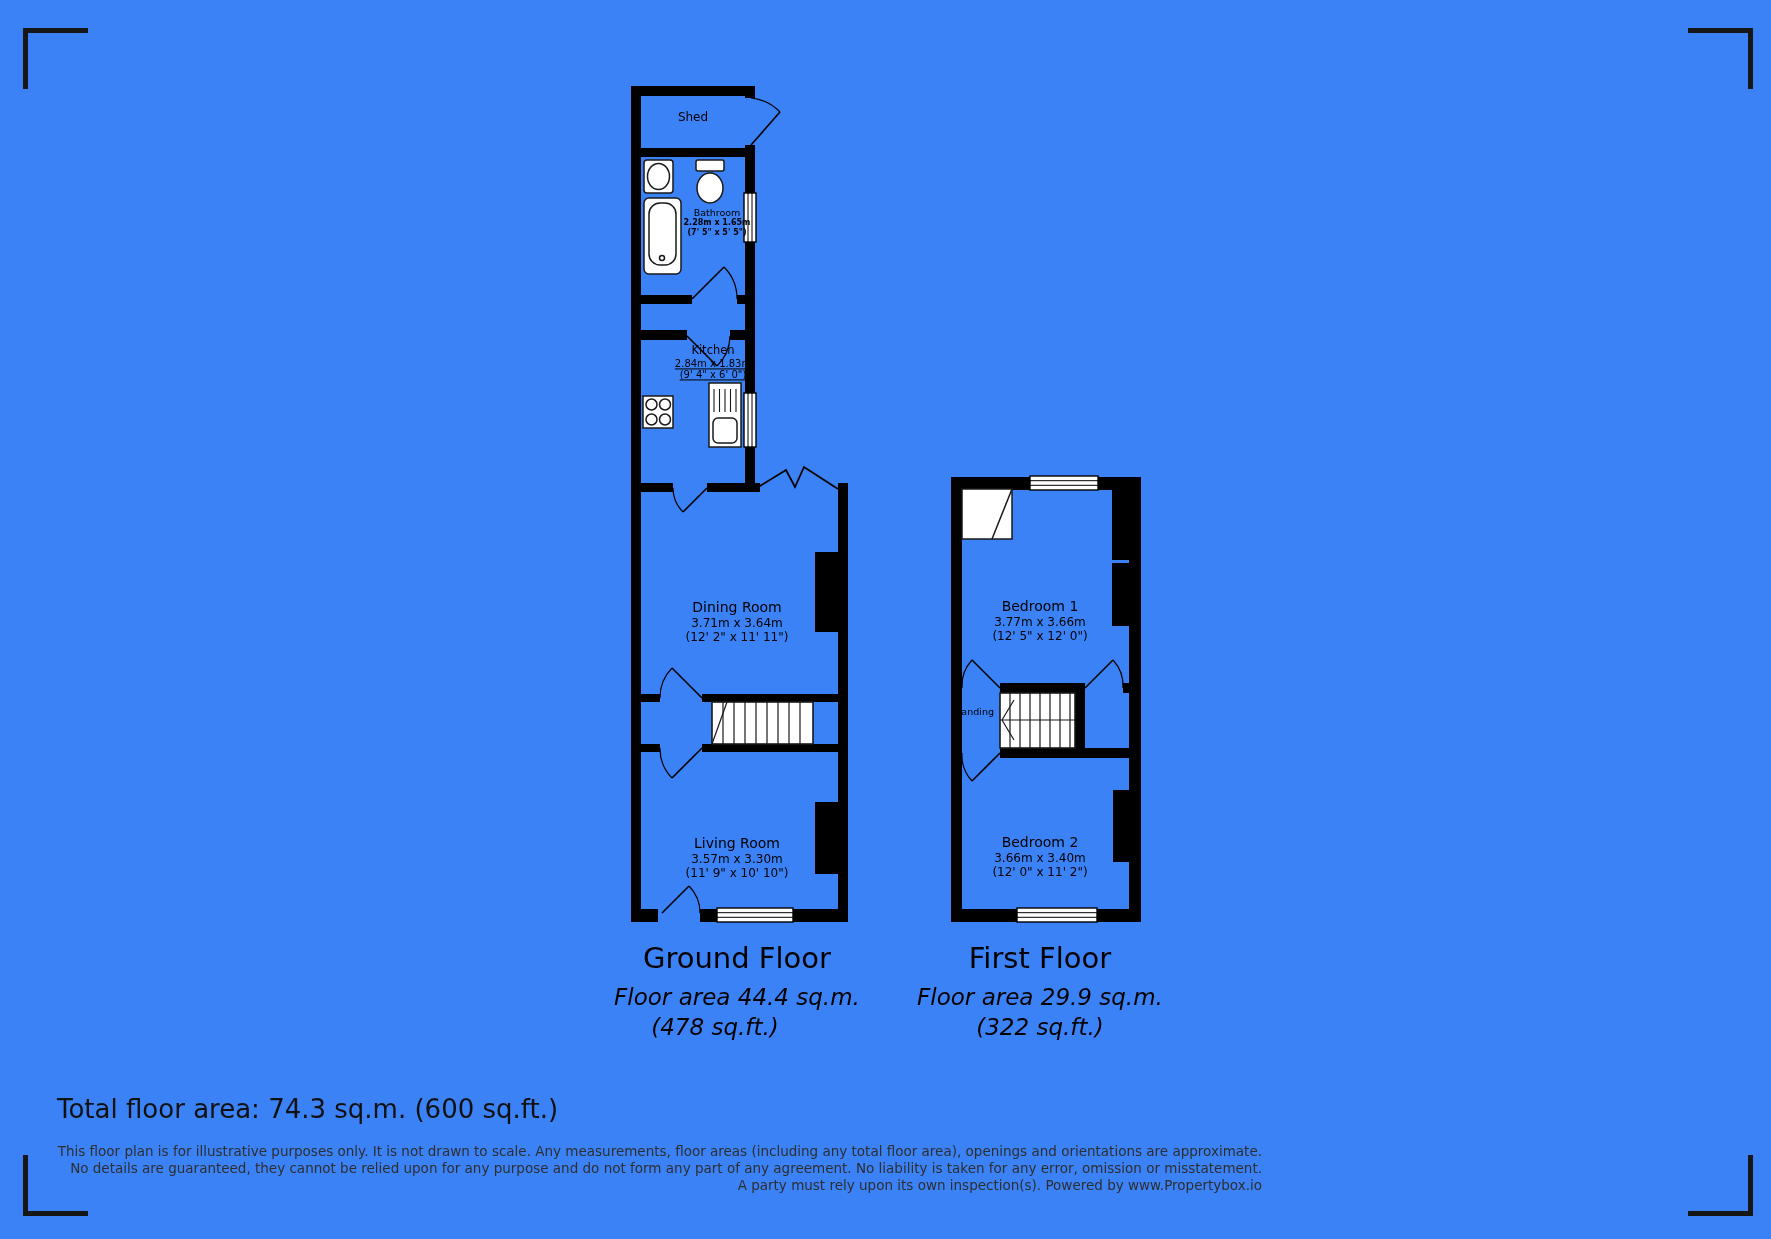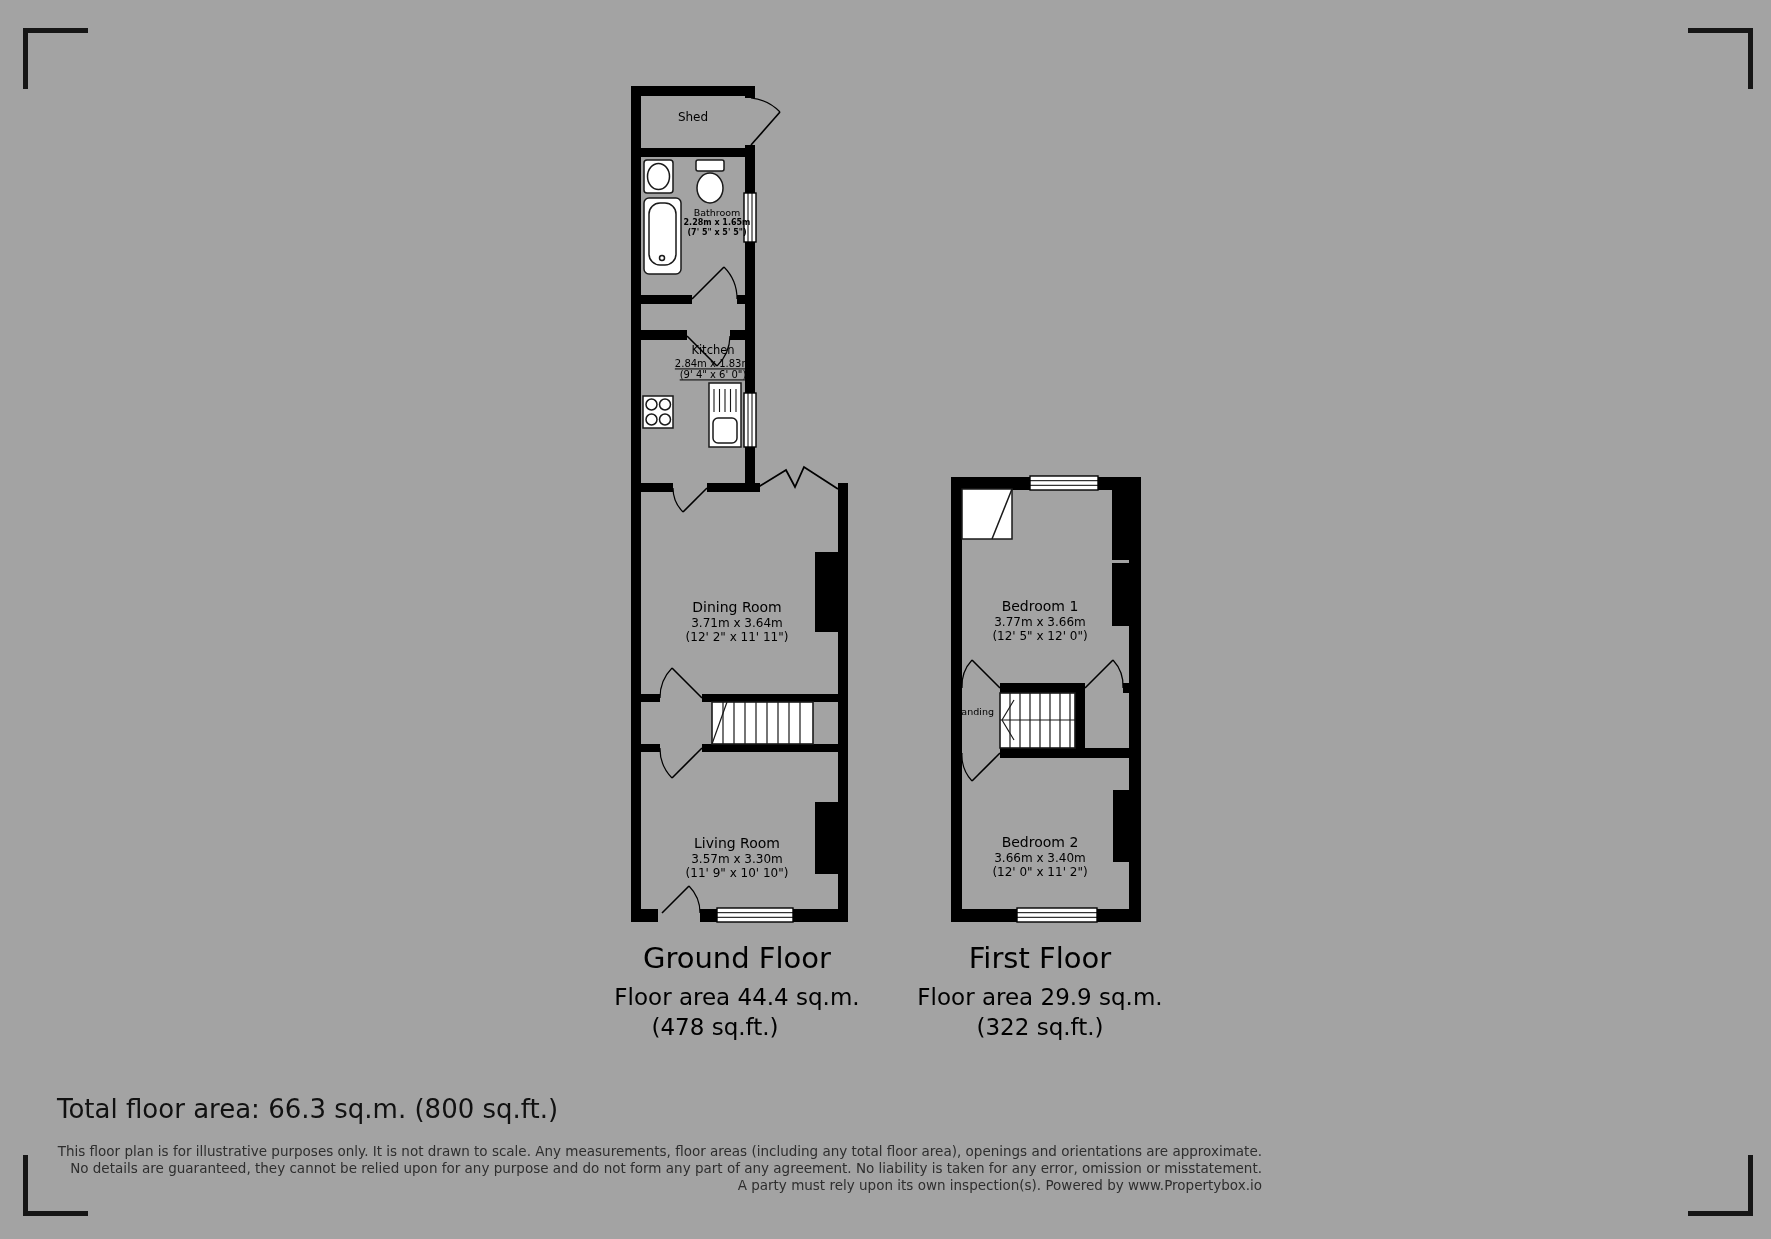--- a/index.html
+++ b/index.html
@@ -1,34 +1,34 @@
 <!DOCTYPE html>
 <html><head>
 <meta charset="utf-8">
 <style>
   html,body{margin:0;padding:0;background:#fff;}
-  #stage{position:relative;width:1771px;height:1239px;background:#a3a3a3;overflow:hidden;
+  #stage{position:relative;width:1771px;height:1239px;background:#3b82f6;overflow:hidden;
          font-family:"DejaVu Sans","Liberation Sans",sans-serif;color:#000;}
   svg{position:absolute;left:0;top:0;}
   .corner{position:absolute;width:60px;height:56px;}
   .corner.tl{left:23px;top:28px;border-top:5px solid #161616;border-left:5px solid #161616;}
   .corner.tr{left:1688px;top:28px;border-top:5px solid #161616;border-right:5px solid #161616;}
   .corner.bl{left:23px;top:1155px;border-bottom:5px solid #161616;border-left:5px solid #161616;}
   .corner.br{left:1688px;top:1155px;border-bottom:5px solid #161616;border-right:5px solid #161616;}
   .label{position:absolute;transform:translate(-50%,-50%);text-align:center;white-space:nowrap;line-height:1.18;}
   .rname-lg{font-size:14px;margin-top:32px;}
   .rdim-lg{font-size:12px;}
   .rname-md{font-size:11.5px;}
   .rdim-md{font-size:10px;text-decoration:underline;}
   .rname-sm{font-size:9.5px;}
   .rdim-sm{font-size:8px;font-weight:bold;}
   .shed-name{font-size:12px;}
   .landing-name{font-size:9.5px;}
   .floor-title{position:absolute;transform:translate(-50%,-50%);font-size:29px;white-space:nowrap;}
-  .floor-area{position:absolute;transform:translate(-50%,-50%);font-size:23px;white-space:nowrap;}
+  .floor-area{position:absolute;transform:translate(-50%,-50%);font-size:23px;white-space:nowrap;font-style:italic;}
   .total-area{position:absolute;left:57px;top:1094px;font-size:26px;white-space:nowrap;color:#111;}
   .disclaimer{position:absolute;left:57px;top:1143px;width:1205px;font-size:13.5px;line-height:17px;color:#2e2e2e;text-align:right;}
 </style>
 </head>
 <body>
 
 <div id="stage">
 
   <div class="corner tl"></div>
   <div class="corner tr"></div>
@@ -269,16 +269,16 @@
   </div>
 
   <div class="floor-title" style="left:737px;top:958px">Ground Floor</div>
   <div class="floor-area" style="left:737px;top:997px">Floor area 44.4 sq.m.</div>
   <div class="floor-area" style="left:715px;top:1027px">(478 sq.ft.)</div>
 
   <div class="floor-title" style="left:1040px;top:958px">First Floor</div>
   <div class="floor-area" style="left:1040px;top:997px">Floor area 29.9 sq.m.</div>
   <div class="floor-area" style="left:1040px;top:1027px">(322 sq.ft.)</div>
 
-  <div class="total-area">Total floor area: 66.3 sq.m. (800 sq.ft.)</div>
+  <div class="total-area">Total floor area: 74.3 sq.m. (600 sq.ft.)</div>
   <div class="disclaimer">This floor plan is for illustrative purposes only. It is not drawn to scale. Any measurements, floor areas (including any total floor area), openings and orientations are approximate. No details are guaranteed, they cannot be relied upon for any purpose and do not form any part of any agreement. No liability is taken for any error, omission or misstatement. A party must rely upon its own inspection(s). Powered by www.Propertybox.io</div>
 
 </div>
 
 </body></html>

